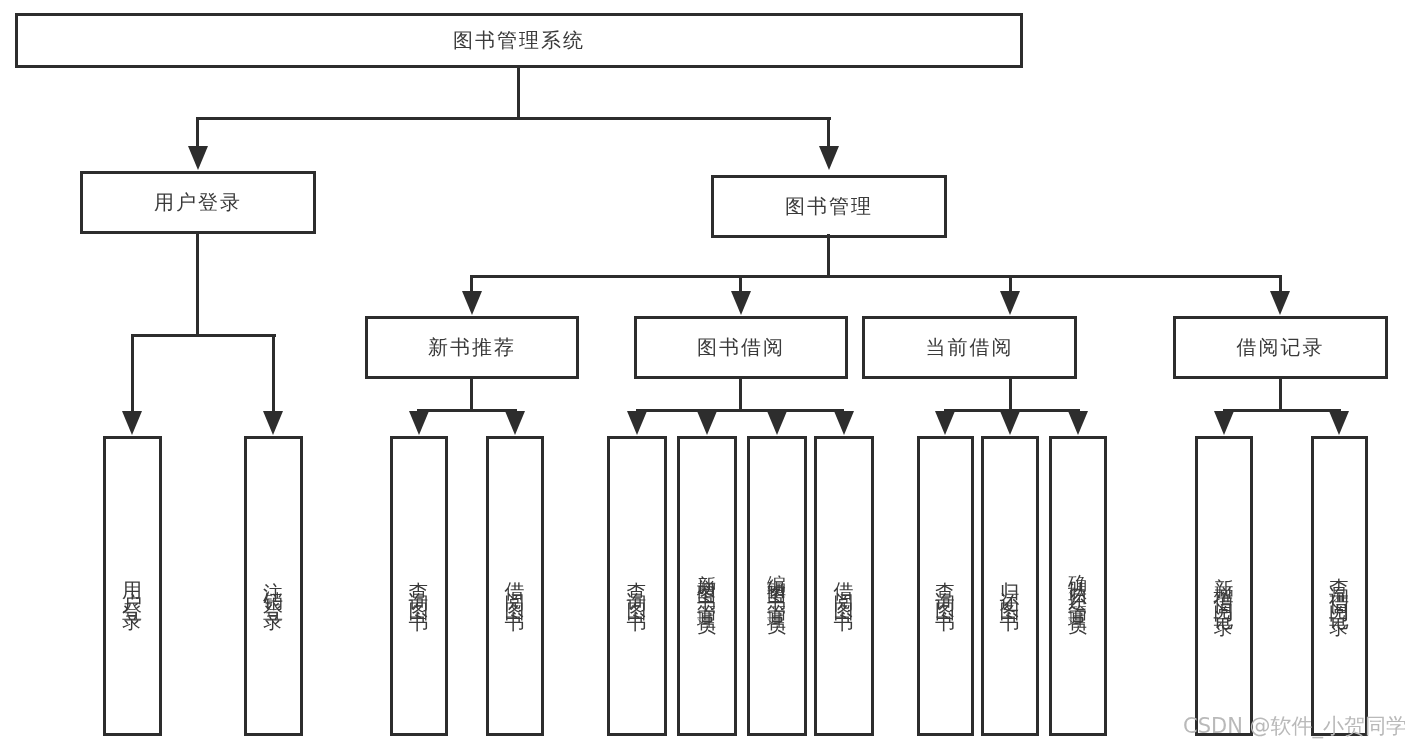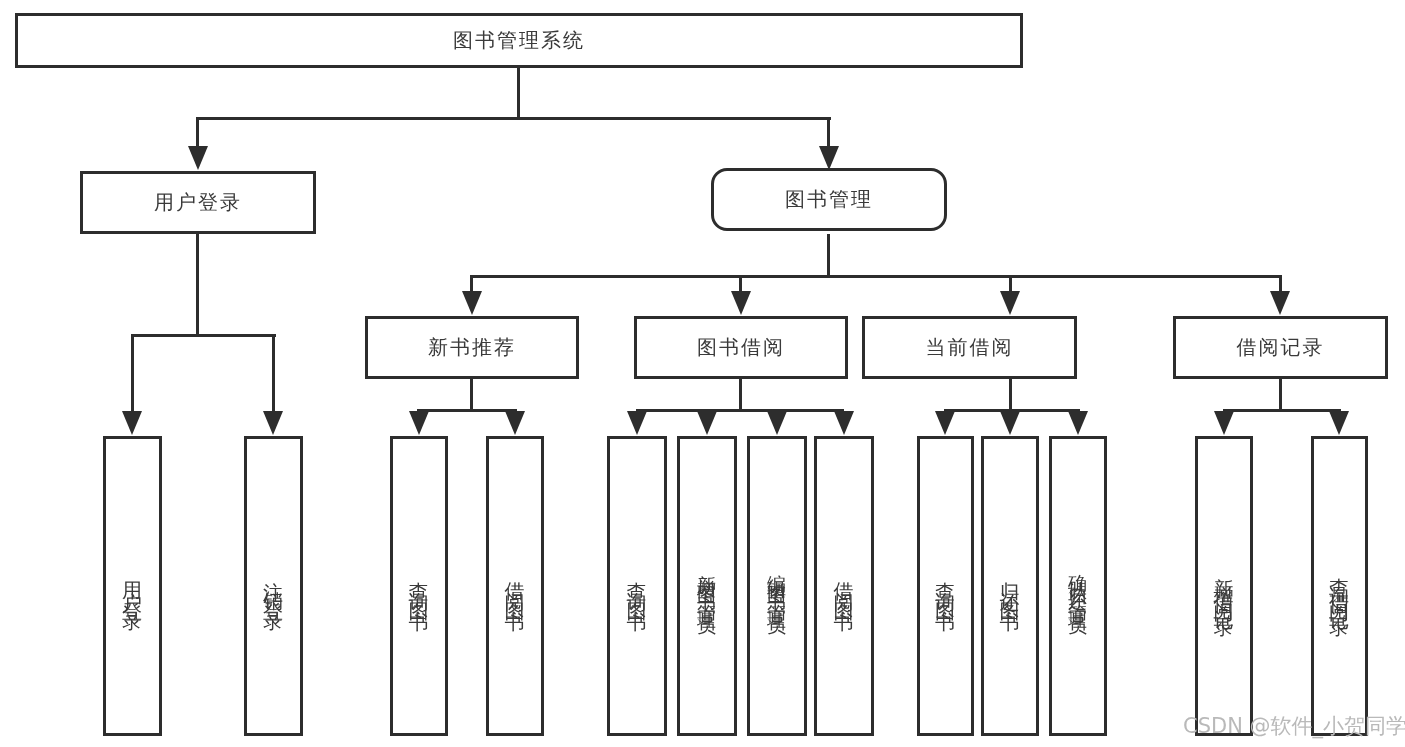--- a/index.html
+++ b/index.html
@@ -71,21 +71,21 @@
   <div class="vline" style="left:517px; top:68px; height:52px;"></div>
   <div class="hline" style="left:197px; top:117px; width:634px;"></div>
   <div class="vline" style="left:196px; top:117px; height:33px;"></div>
   <div class="arrowhead" style="left:188px; top:146px;"></div>
   <div class="vline" style="left:827px; top:117px; height:33px;"></div>
   <div class="arrowhead" style="left:819px; top:146px;"></div>
 
   <div class="box" style="left:80px; top:171px; width:236px; height:63px;">
     <span class="htxt">用户登录</span>
   </div>
-  <div class="box" style="left:711px; top:168px; width:236px; height:63px;border-radius:16px;">
+  <div class="box" style="left:711px; top:175px; width:236px; height:63px;">
     <span class="htxt">图书管理</span>
   </div>
 
   <div class="vline" style="left:196px; top:234px; height:103px;"></div>
   <div class="hline" style="left:131px; top:334px; width:145px;"></div>
   <div class="vline" style="left:131px; top:334px; height:79px;"></div>
   <div class="arrowhead" style="left:122px; top:411px;"></div>
   <div class="vline" style="left:272px; top:334px; height:79px;"></div>
   <div class="arrowhead" style="left:263px; top:411px;"></div>
 

